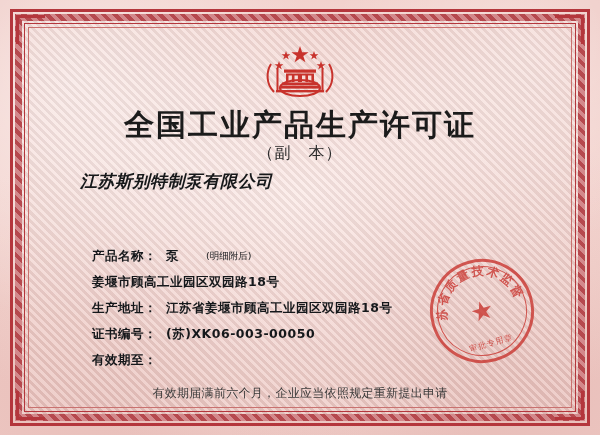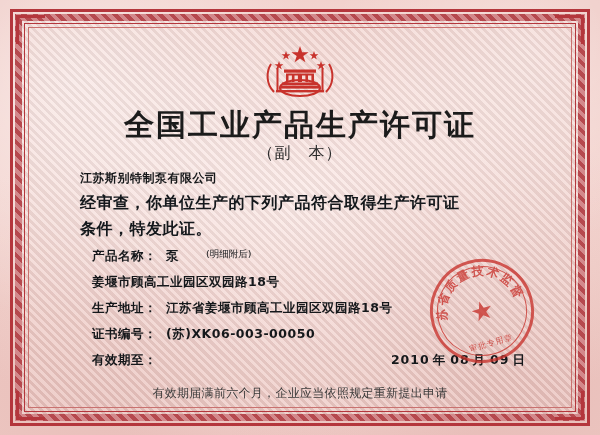--- a/index.html
+++ b/index.html
@@ -149,24 +149,25 @@
     text-align: center;
     font-size: 16px;
     color: #2a2a2a;
     letter-spacing: 1px;
   }
 
   .company {
     position: absolute;
     left: 50px;
     top: 140px;
-    font-size: 12px;
+    font-size: 17px;
     font-weight: bold;
     color: #16181a;
     letter-spacing: 0.5px;
+    font-style: italic;
   }
 
   .body-text {
     position: absolute;
     left: 50px;
     right: 36px;
     top: 160px;
     font-size: 16px;
     font-weight: bold;
     line-height: 26px;
@@ -178,21 +179,21 @@
   .fields {
     position: absolute;
     left: 62px;
     right: 36px;
     top: 218px;
     font-size: 12.5px;
     color: #15181b;
   }
   .field-row {
     display: flex;
-    align-items: flex-start;
+    align-items: center;
     margin-bottom: 9px;
     font-weight: bold;
   }
   .field-label {
     width: 74px;
     flex: 0 0 74px;
     letter-spacing: 0.5px;
   }
   .field-value {
     letter-spacing: 0.5px;
@@ -332,24 +333,20 @@
           </g>
         </svg>
       </div>
     </div>
 
     <div class="title">全国工业产品生产许可证</div>
     <div class="subtitle">（副　本）</div>
 
     <div class="company">江苏斯别特制泵有限公司</div>
 
-    <div class="body-text">
-      <span class="line1">经审查，你单位生产的下列产品符合取得生产许可证</span>
-      <span class="line2">条件，特发此证。</span>
-    </div>
 
     <div class="fields">
       <div class="field-row">
         <span class="field-label">产品名称：</span>
         <span class="field-value">泵</span>
         <span class="field-note">(明细附后)</span>
       </div>
       <div class="field-row">
         <span class="field-value">姜堰市顾高工业园区双园路18号</span>
       </div>
@@ -358,23 +355,20 @@
         <span class="field-value">江苏省姜堰市顾高工业园区双园路18号</span>
       </div>
       <div class="field-row">
         <span class="field-label">证书编号：</span>
         <span class="field-value">(苏)XK06-003-00050</span>
       </div>
     </div>
 
     <div class="date-line">
       <span class="valid-label">有效期至：</span>
-      <span class="issue-date">
-        <span class="num">2010</span><span class="unit">年</span><span class="num">08</span><span class="unit">月</span><span class="num">09</span><span class="unit">日</span>
-      </span>
     </div>
 
     <div class="footnote">有效期届满前六个月，企业应当依照规定重新提出申请</div>
 
     <div class="seal">
       <div class="ring"></div>
       <div class="ring2"></div>
       <div class="star">★</div>
       <svg class="seal-text" width="104" height="104" viewBox="0 0 104 104" xmlns="http://www.w3.org/2000/svg">
         <defs>

